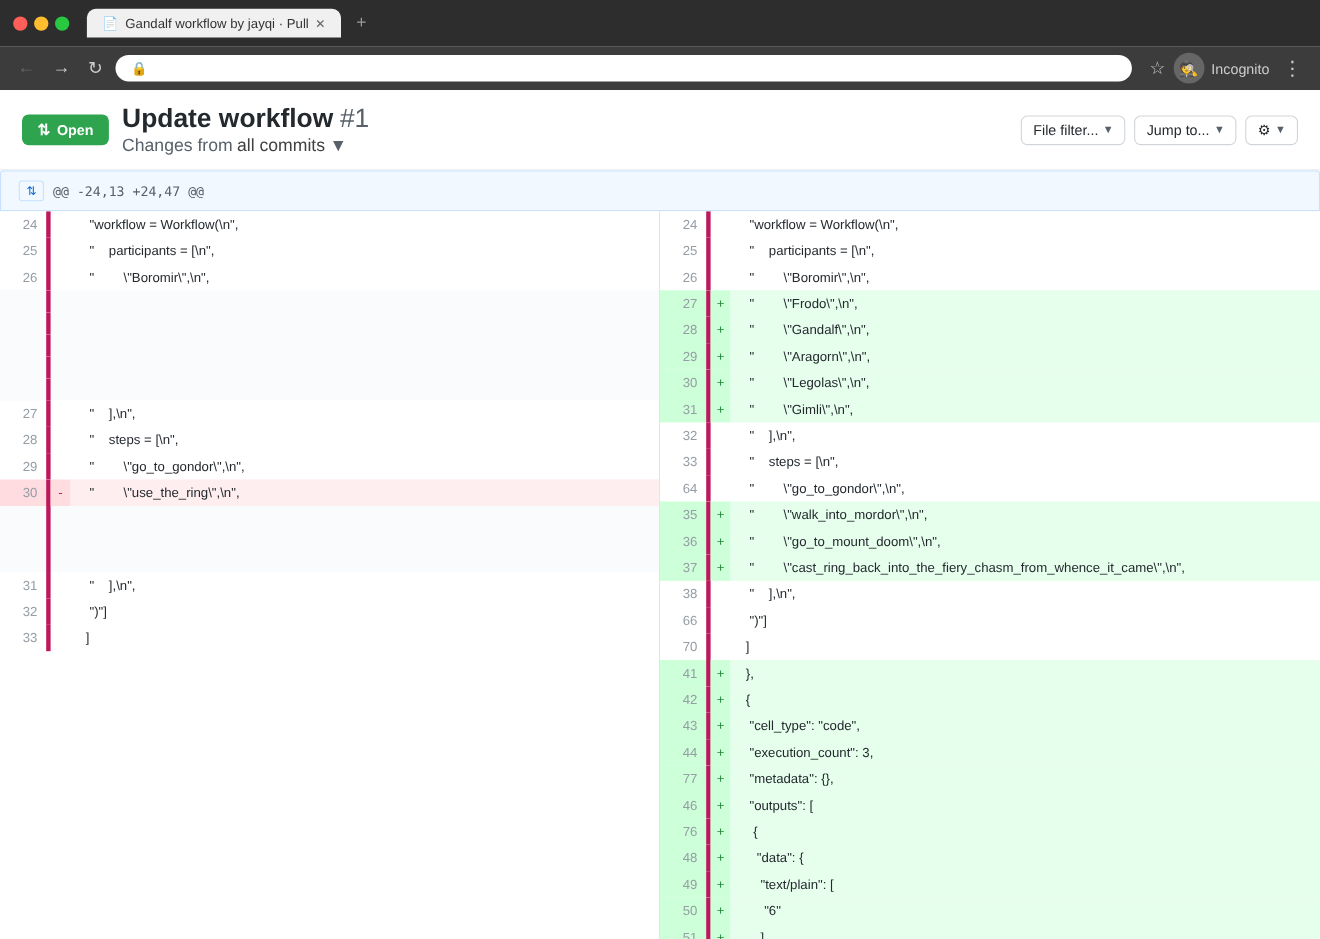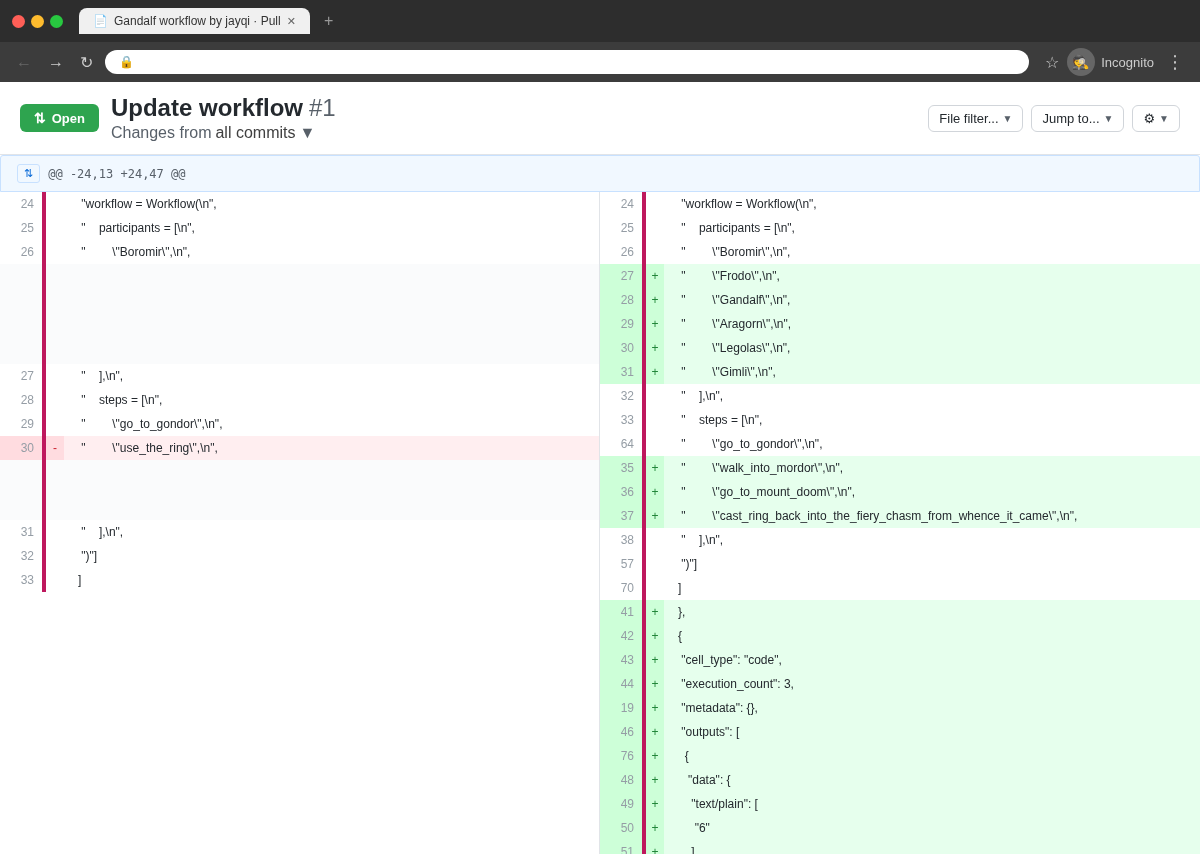--- a/index.html
+++ b/index.html
@@ -479,21 +479,21 @@
             <div class="line-num">37</div>
             <div class="line-sign">+</div>
             <div class="line-code">    "        \"cast_ring_back_into_the_fiery_chasm_from_whence_it_came\",\n",</div>
           </div>
           <div class="diff-row row-context">
             <div class="line-num">38</div>
             <div class="line-sign"></div>
             <div class="line-code">    "    ],\n",</div>
           </div>
           <div class="diff-row row-context">
-            <div class="line-num">57</div>
+            <div class="line-num">66</div>
             <div class="line-sign"></div>
             <div class="line-code">    ")"]</div>
           </div>
           <div class="diff-row row-context">
             <div class="line-num">70</div>
             <div class="line-sign"></div>
             <div class="line-code">   ]</div>
           </div>
           <div class="diff-row row-added">
             <div class="line-num">41</div>
@@ -509,21 +509,21 @@
             <div class="line-num">43</div>
             <div class="line-sign">+</div>
             <div class="line-code">    "cell_type": "code",</div>
           </div>
           <div class="diff-row row-added">
             <div class="line-num">44</div>
             <div class="line-sign">+</div>
             <div class="line-code">    "execution_count": 3,</div>
           </div>
           <div class="diff-row row-added">
-            <div class="line-num">19</div>
+            <div class="line-num">77</div>
             <div class="line-sign">+</div>
             <div class="line-code">    "metadata": {},</div>
           </div>
           <div class="diff-row row-added">
             <div class="line-num">46</div>
             <div class="line-sign">+</div>
             <div class="line-code">    "outputs": [</div>
           </div>
           <div class="diff-row row-added">
             <div class="line-num">76</div>

